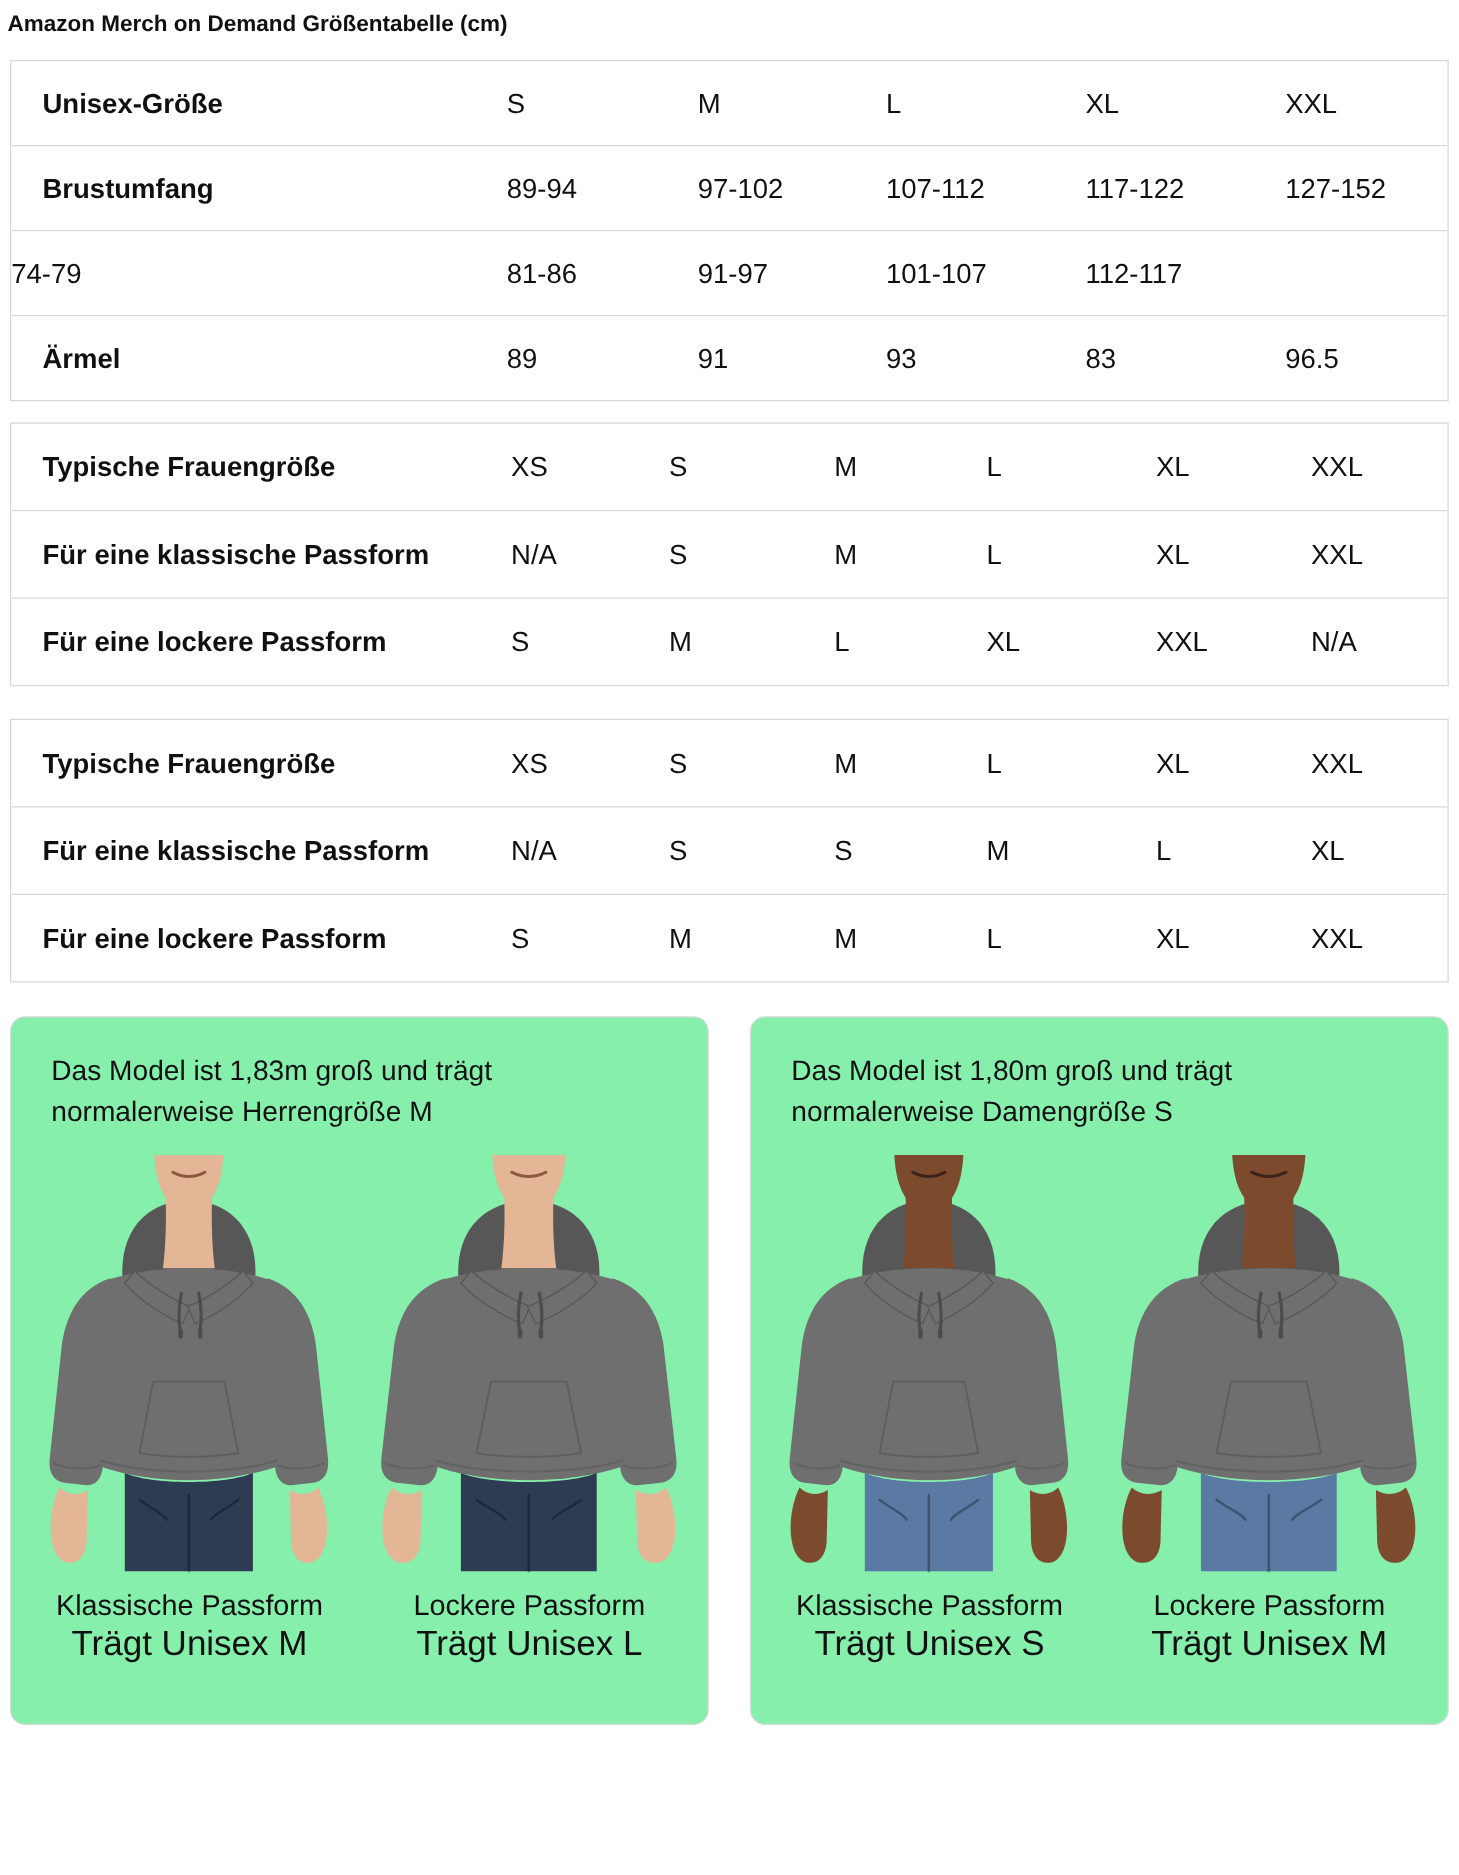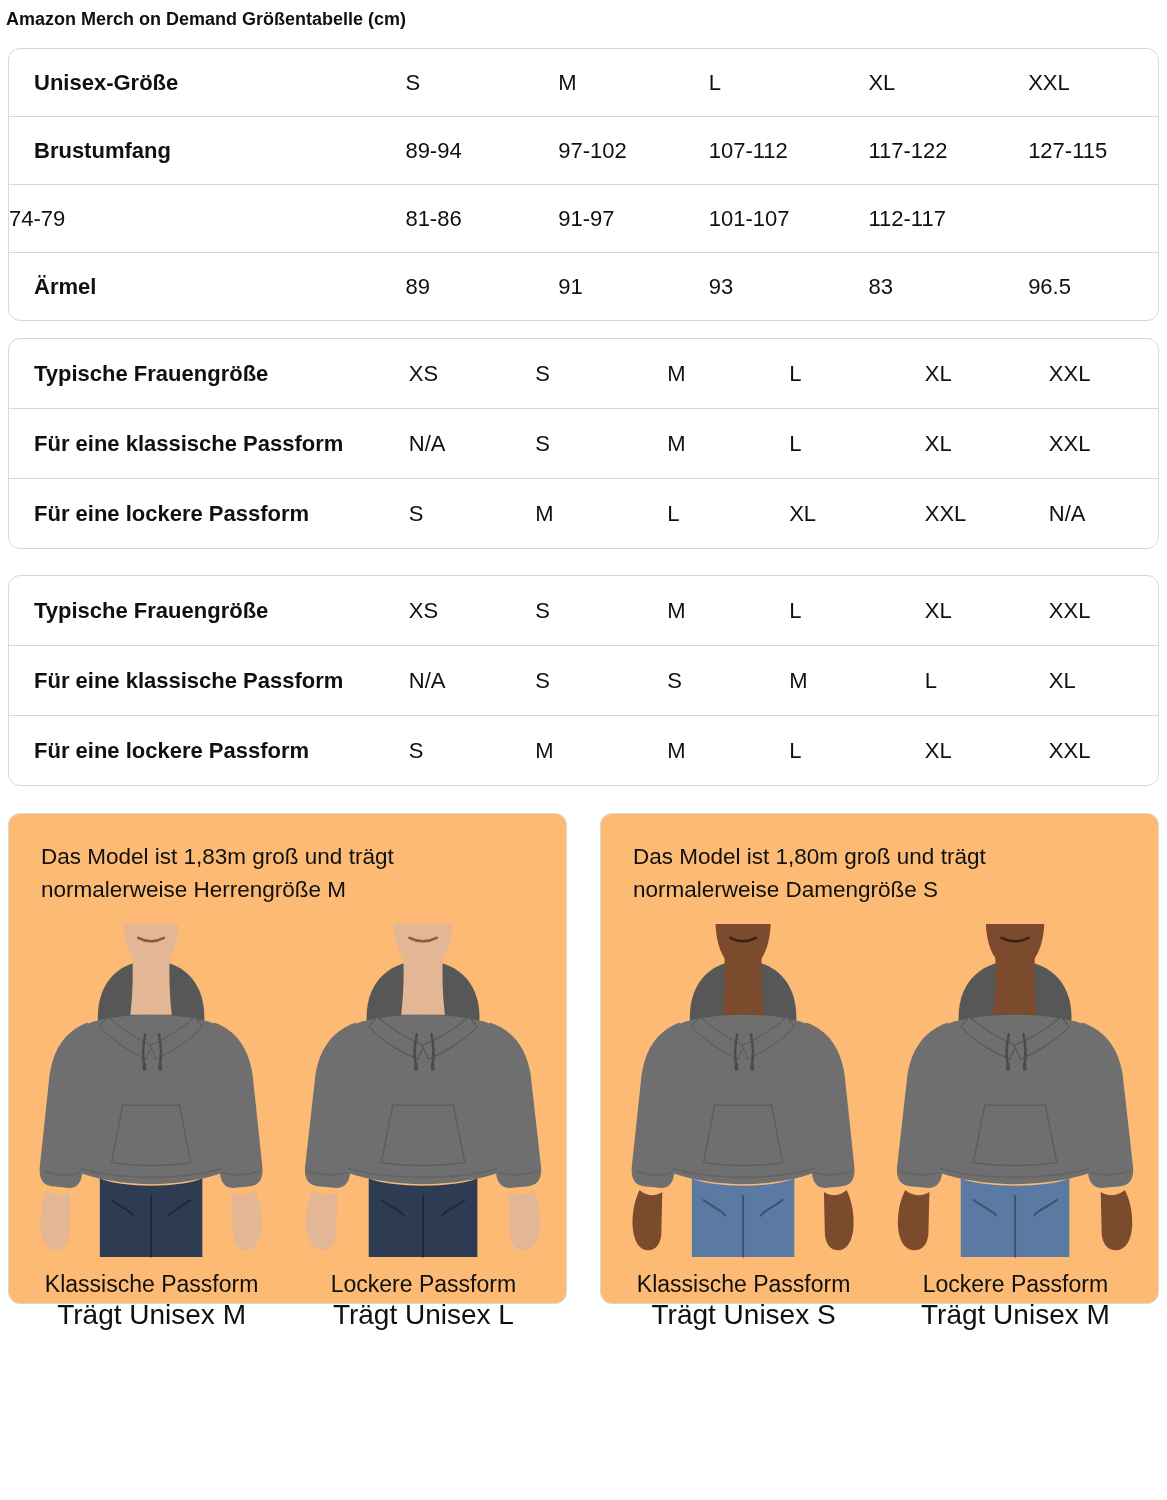--- a/index.html
+++ b/index.html
@@ -3,37 +3,37 @@
 <meta charset="utf-8">
 <style>
   html,body{margin:0;padding:0;background:#fff;}
   .page{
     width:1167px;height:1500px;box-sizing:border-box;
     padding:2px 8px;background:#fff;overflow:hidden;
     font-family:"Liberation Sans",sans-serif;color:var(--text,#0f1111);
   }
   .page-title{font-size:18px;font-weight:700;margin:2px 0 0 -2px;line-height:30px;}
   
-  .tbl{border:1px solid var(--table-border,#d5d9d9);border-radius:12px;overflow:hidden;background:#fff;}
+  .tbl{border:1px solid var(--table-border,#d5d9d9);border-radius:0;overflow:hidden;background:#fff;}
   .tbl1{margin-top:14px;}
   .tbl2{margin-top:17px;}
   .tbl3{margin-top:26px;}
   .row{display:grid;align-items:center;}
   .tbl1 .row{grid-template-columns:34.5% 13.3% 13.1% 13.9% 13.9% auto;height:67px;}
   .tbl6 .row{grid-template-columns:34.8% 11% 11.5% 10.6% 11.8% 10.8% auto;height:69px;}
   .row + .row{border-top:1px solid var(--table-border,#d5d9d9);}
   .cell{font-size:22px;white-space:nowrap;}
   .cell.label{padding-left:25px;font-weight:700;}
   .note{font-size:22px;margin:16px 0 0 -2px;line-height:28px;}
   .section-heading{font-size:23px;font-weight:400;margin:36px 0 0 -2px;line-height:30px;}
   
   .cards{display:flex;gap:33px;margin-top:27px;}
-  .card{box-sizing:border-box;width:562px;height:491px;
+  .card{box-sizing:border-box;width:562px;height:567px;
         border:1px solid var(--card-border,#d5d9d9);border-radius:12px;
-        padding:26px 12px 0 12px;background:#fdba74;}
+        padding:26px 12px 0 12px;background:#86efac;}
   .card-desc{font-size:22.5px;line-height:33px;margin:0 14px 0 20px;max-width:470px;}
   .figures{display:flex;justify-content:space-between;margin-top:18px;}
   .figure{width:49%;margin:0;text-align:center;}
   .model{display:block;width:100%;height:auto;}
   figcaption{margin-top:4px;}
   .fit-label{font-size:23px;font-weight:400;line-height:32px;}
   .wears{font-size:28px;line-height:30px;}
   
   .p-hoodie{fill:var(--hoodie,#6f6f6f);}
   .p-hoodie-dk{fill:var(--hoodie-dark,#575757);}
@@ -101,21 +101,21 @@
       <div class="cell">L</div>
       <div class="cell">XL</div>
       <div class="cell">XXL</div>
     </div>
     <div class="row">
       <div class="cell label">Brustumfang</div>
       <div class="cell">89-94</div>
       <div class="cell">97-102</div>
       <div class="cell">107-112</div>
       <div class="cell">117-122</div>
-      <div class="cell">127-115</div>
+      <div class="cell">127-152</div>
     </div>
     <div class="row">
       <div class="cell">74-79</div>
       <div class="cell">81-86</div>
       <div class="cell">91-97</div>
       <div class="cell">101-107</div>
       <div class="cell">112-117</div>
     </div>
     <div class="row">
       <div class="cell label">Ärmel</div>

